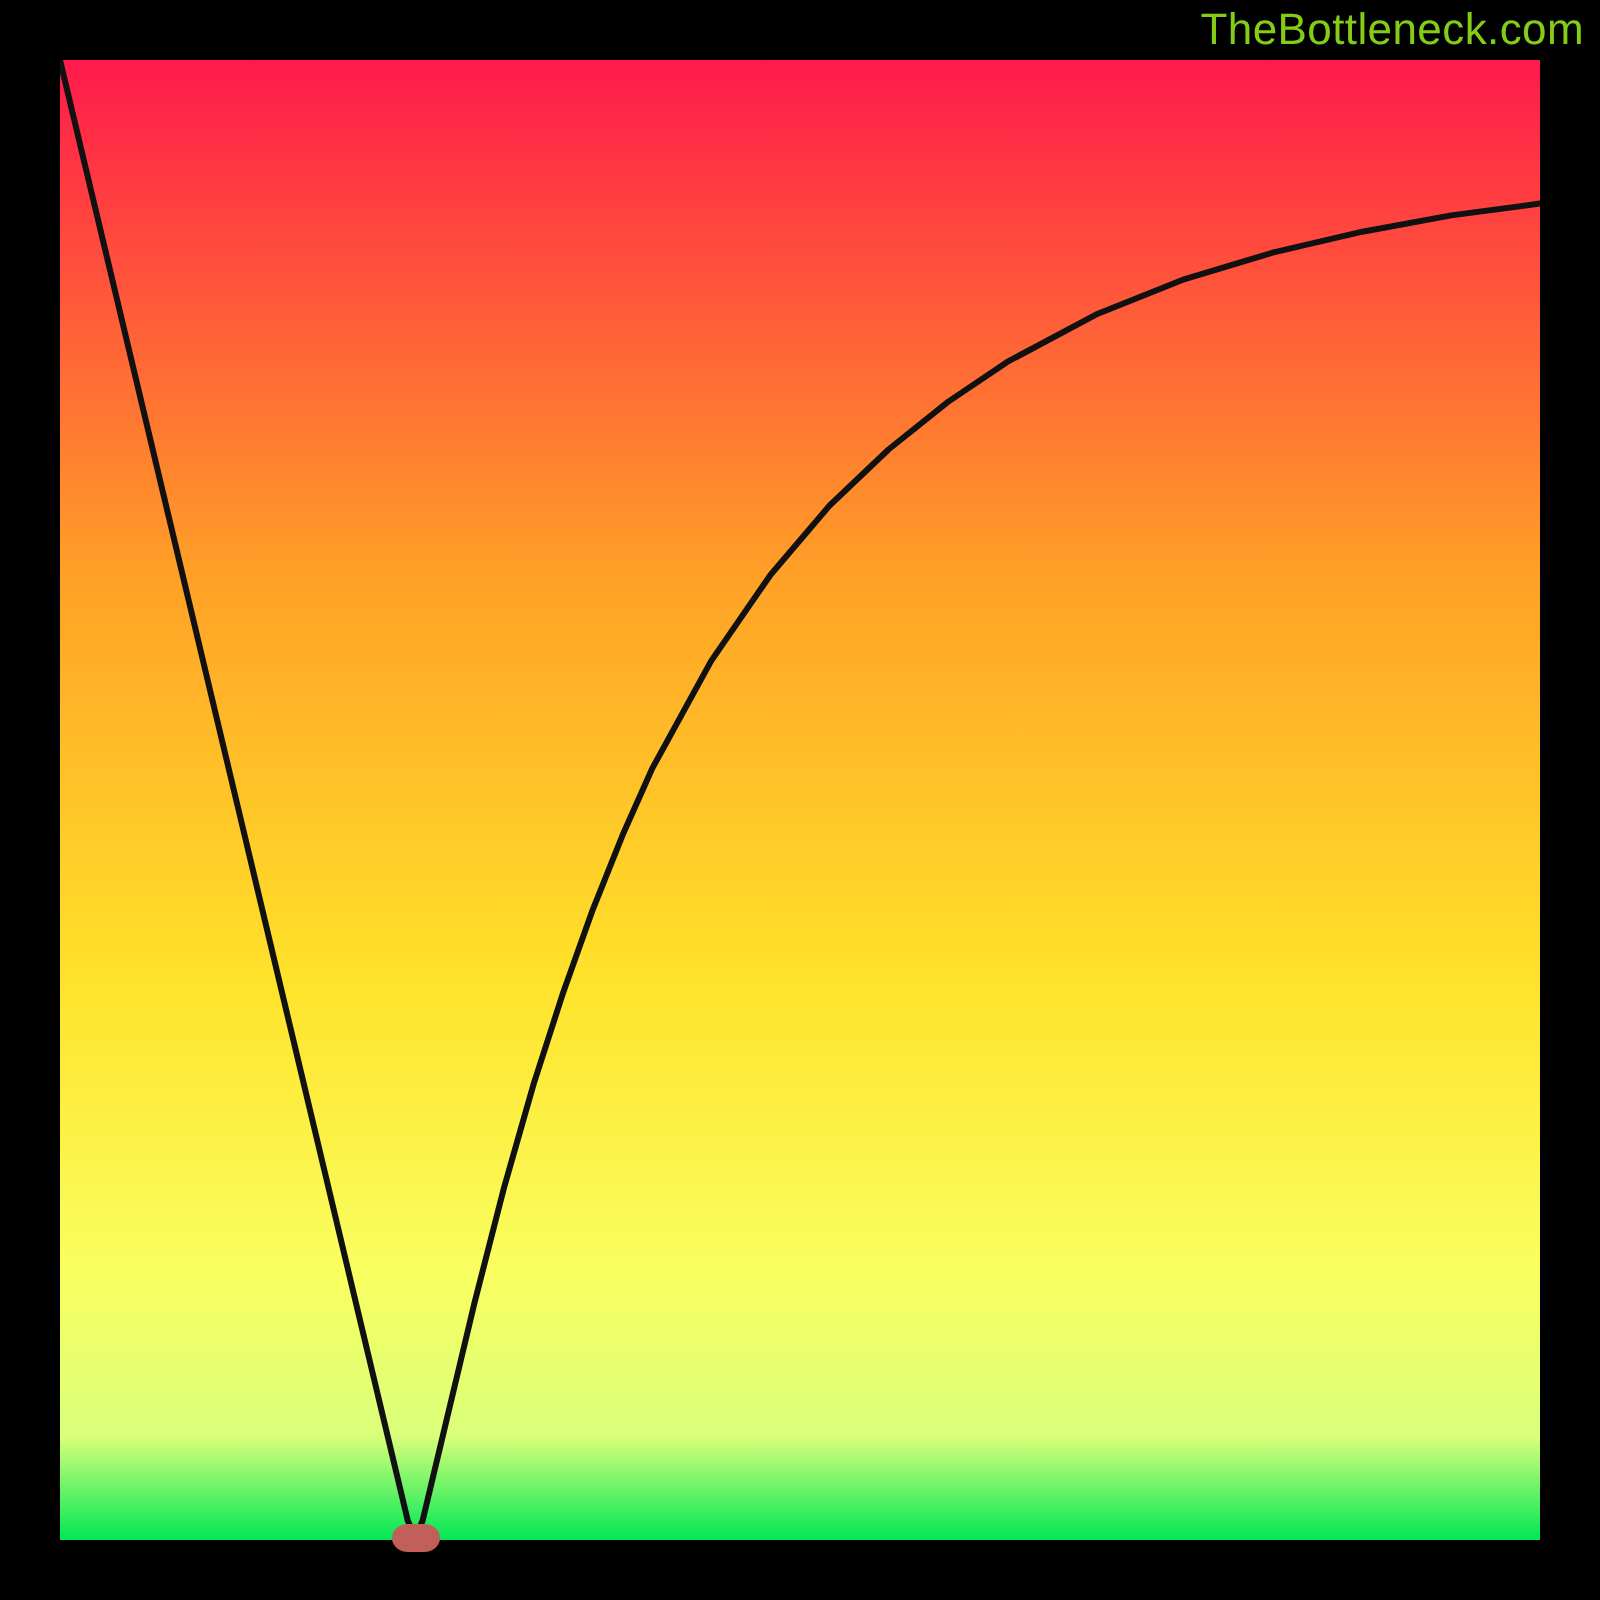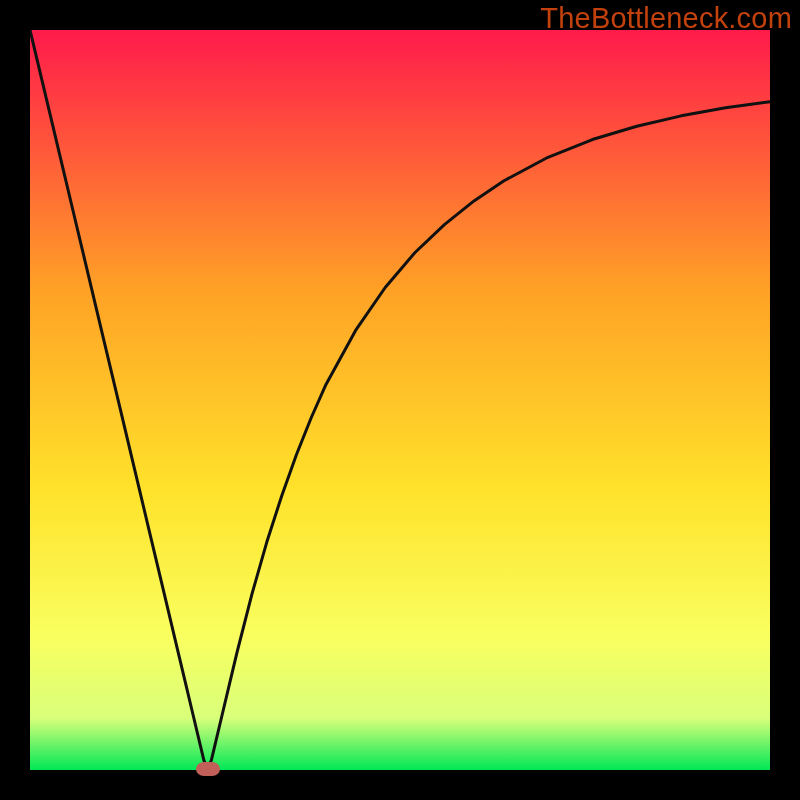--- a/index.html
+++ b/index.html
@@ -14,22 +14,22 @@
   .frame {
     position: relative;
     width: 800px;
     height: 800px;
     background: #000;
   }
   .watermark {
     position: absolute;
     top: 2px;
     right: 8px;
-    color: #c2410c;
-    font-size: 29px;
+    color: #84cc16;
+    font-size: 22px;
     font-weight: 500;
     letter-spacing: 0.2px;
     z-index: 5;
     user-select: none;
   }
   .plot-outer {
     position: absolute;
     left: 30px;
     top: 30px;
     width: 740px;

